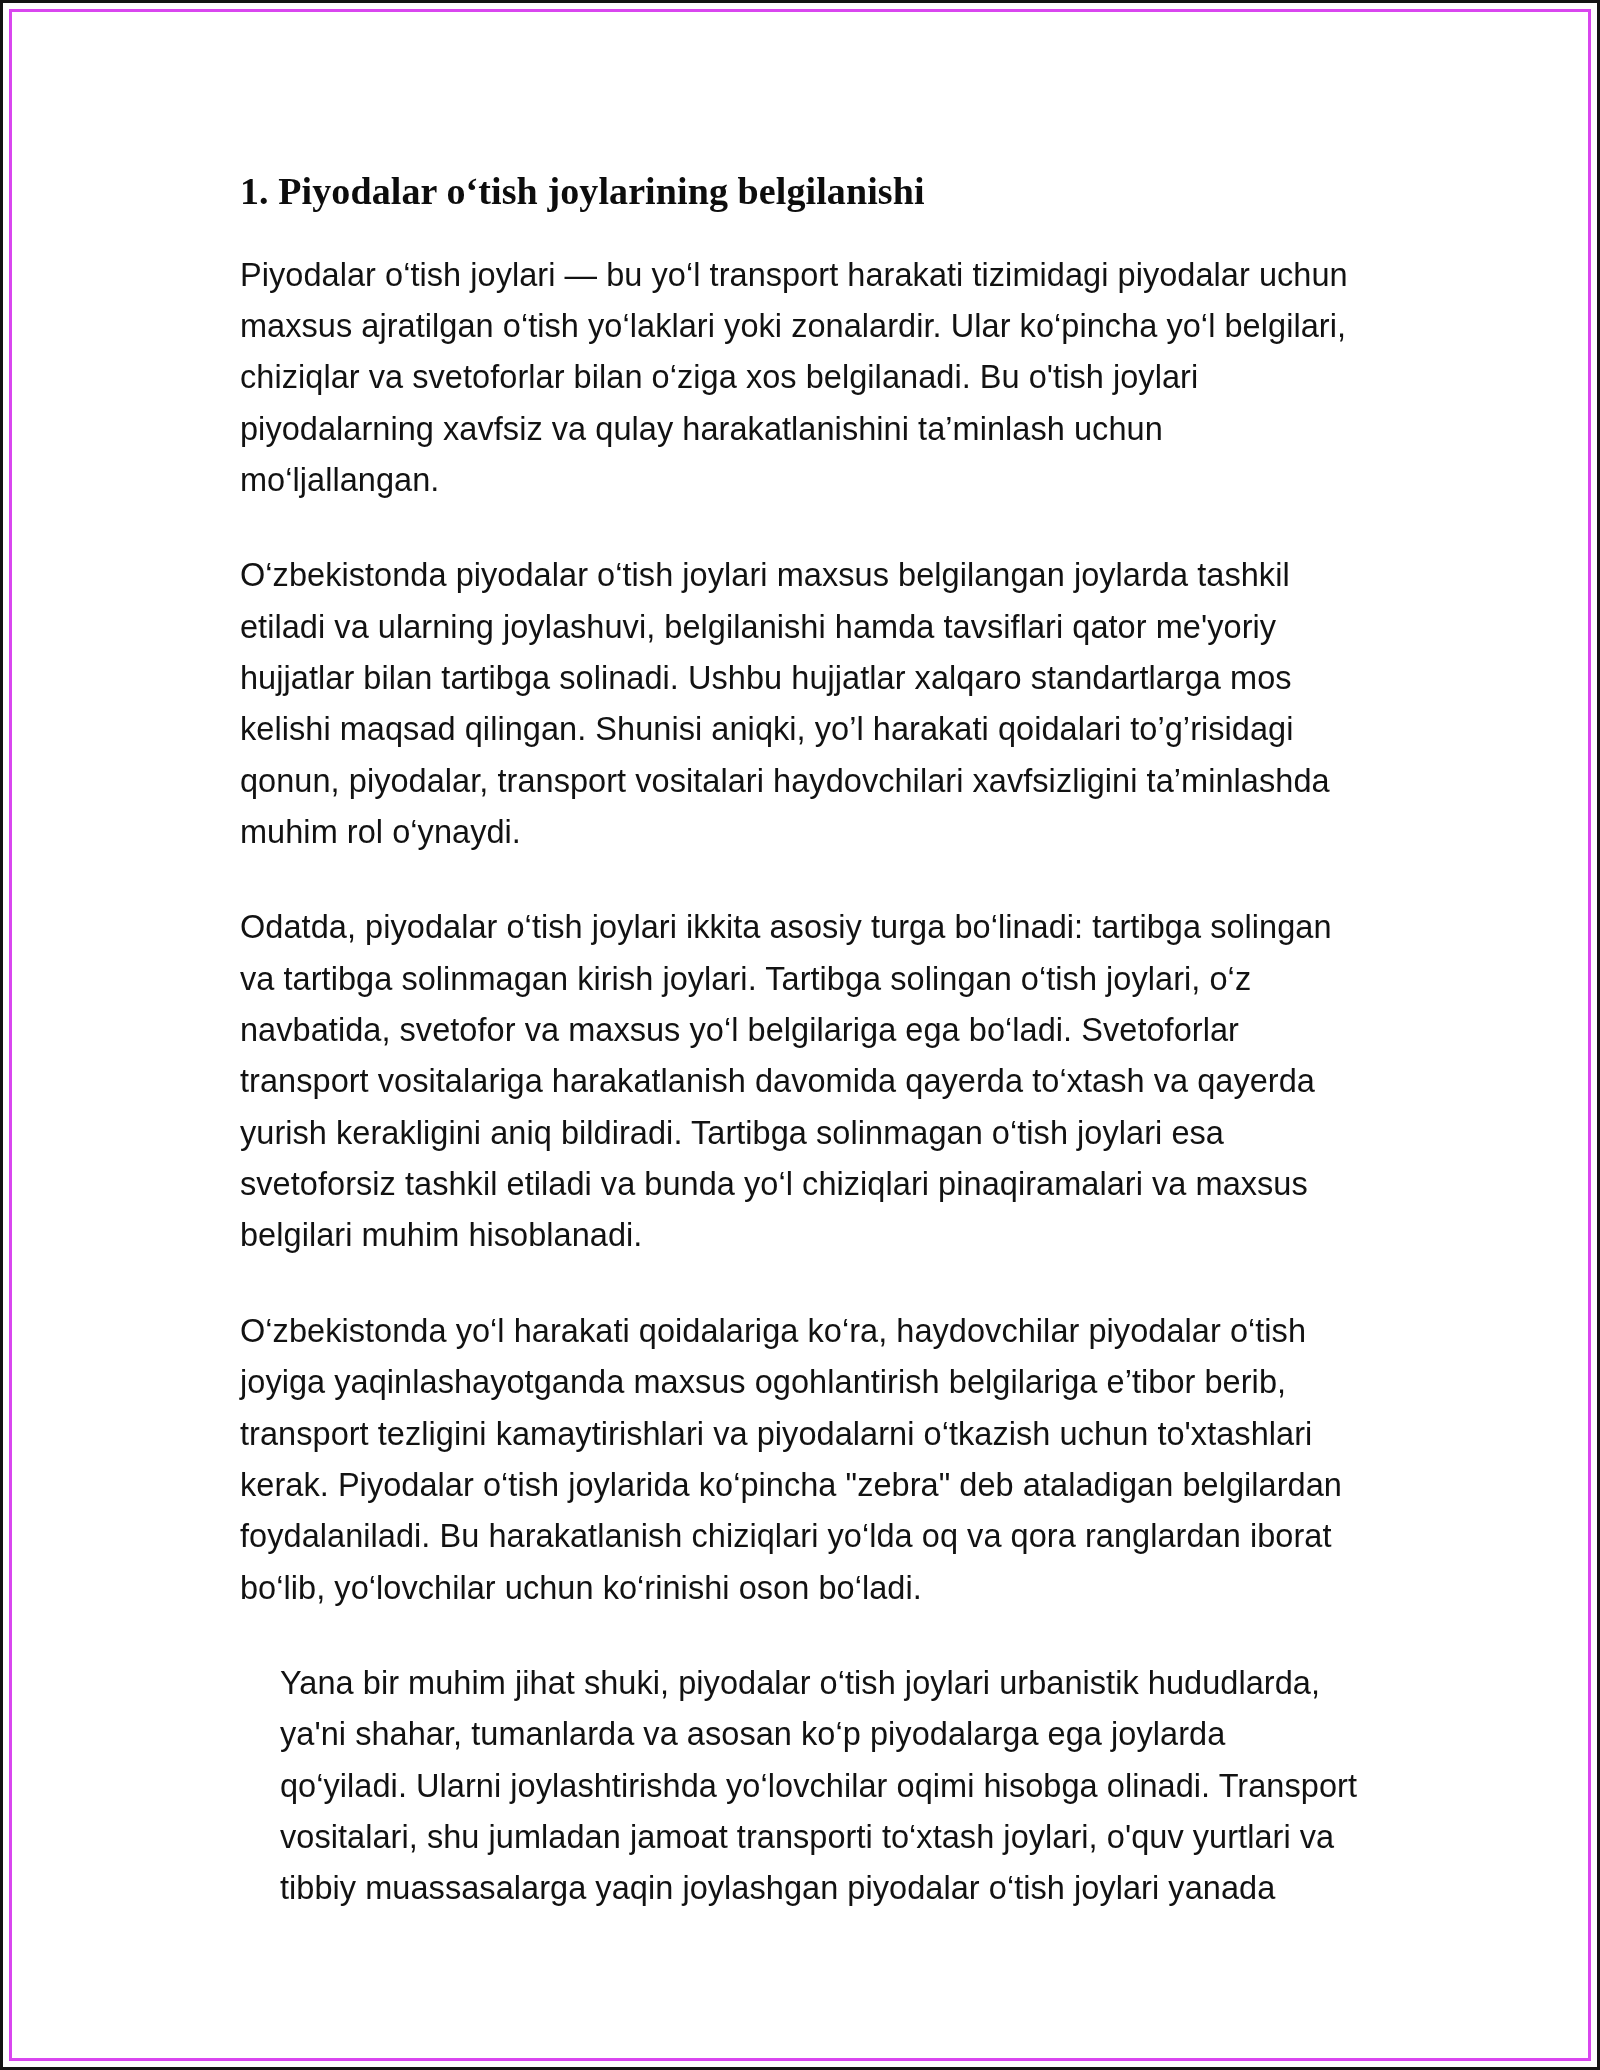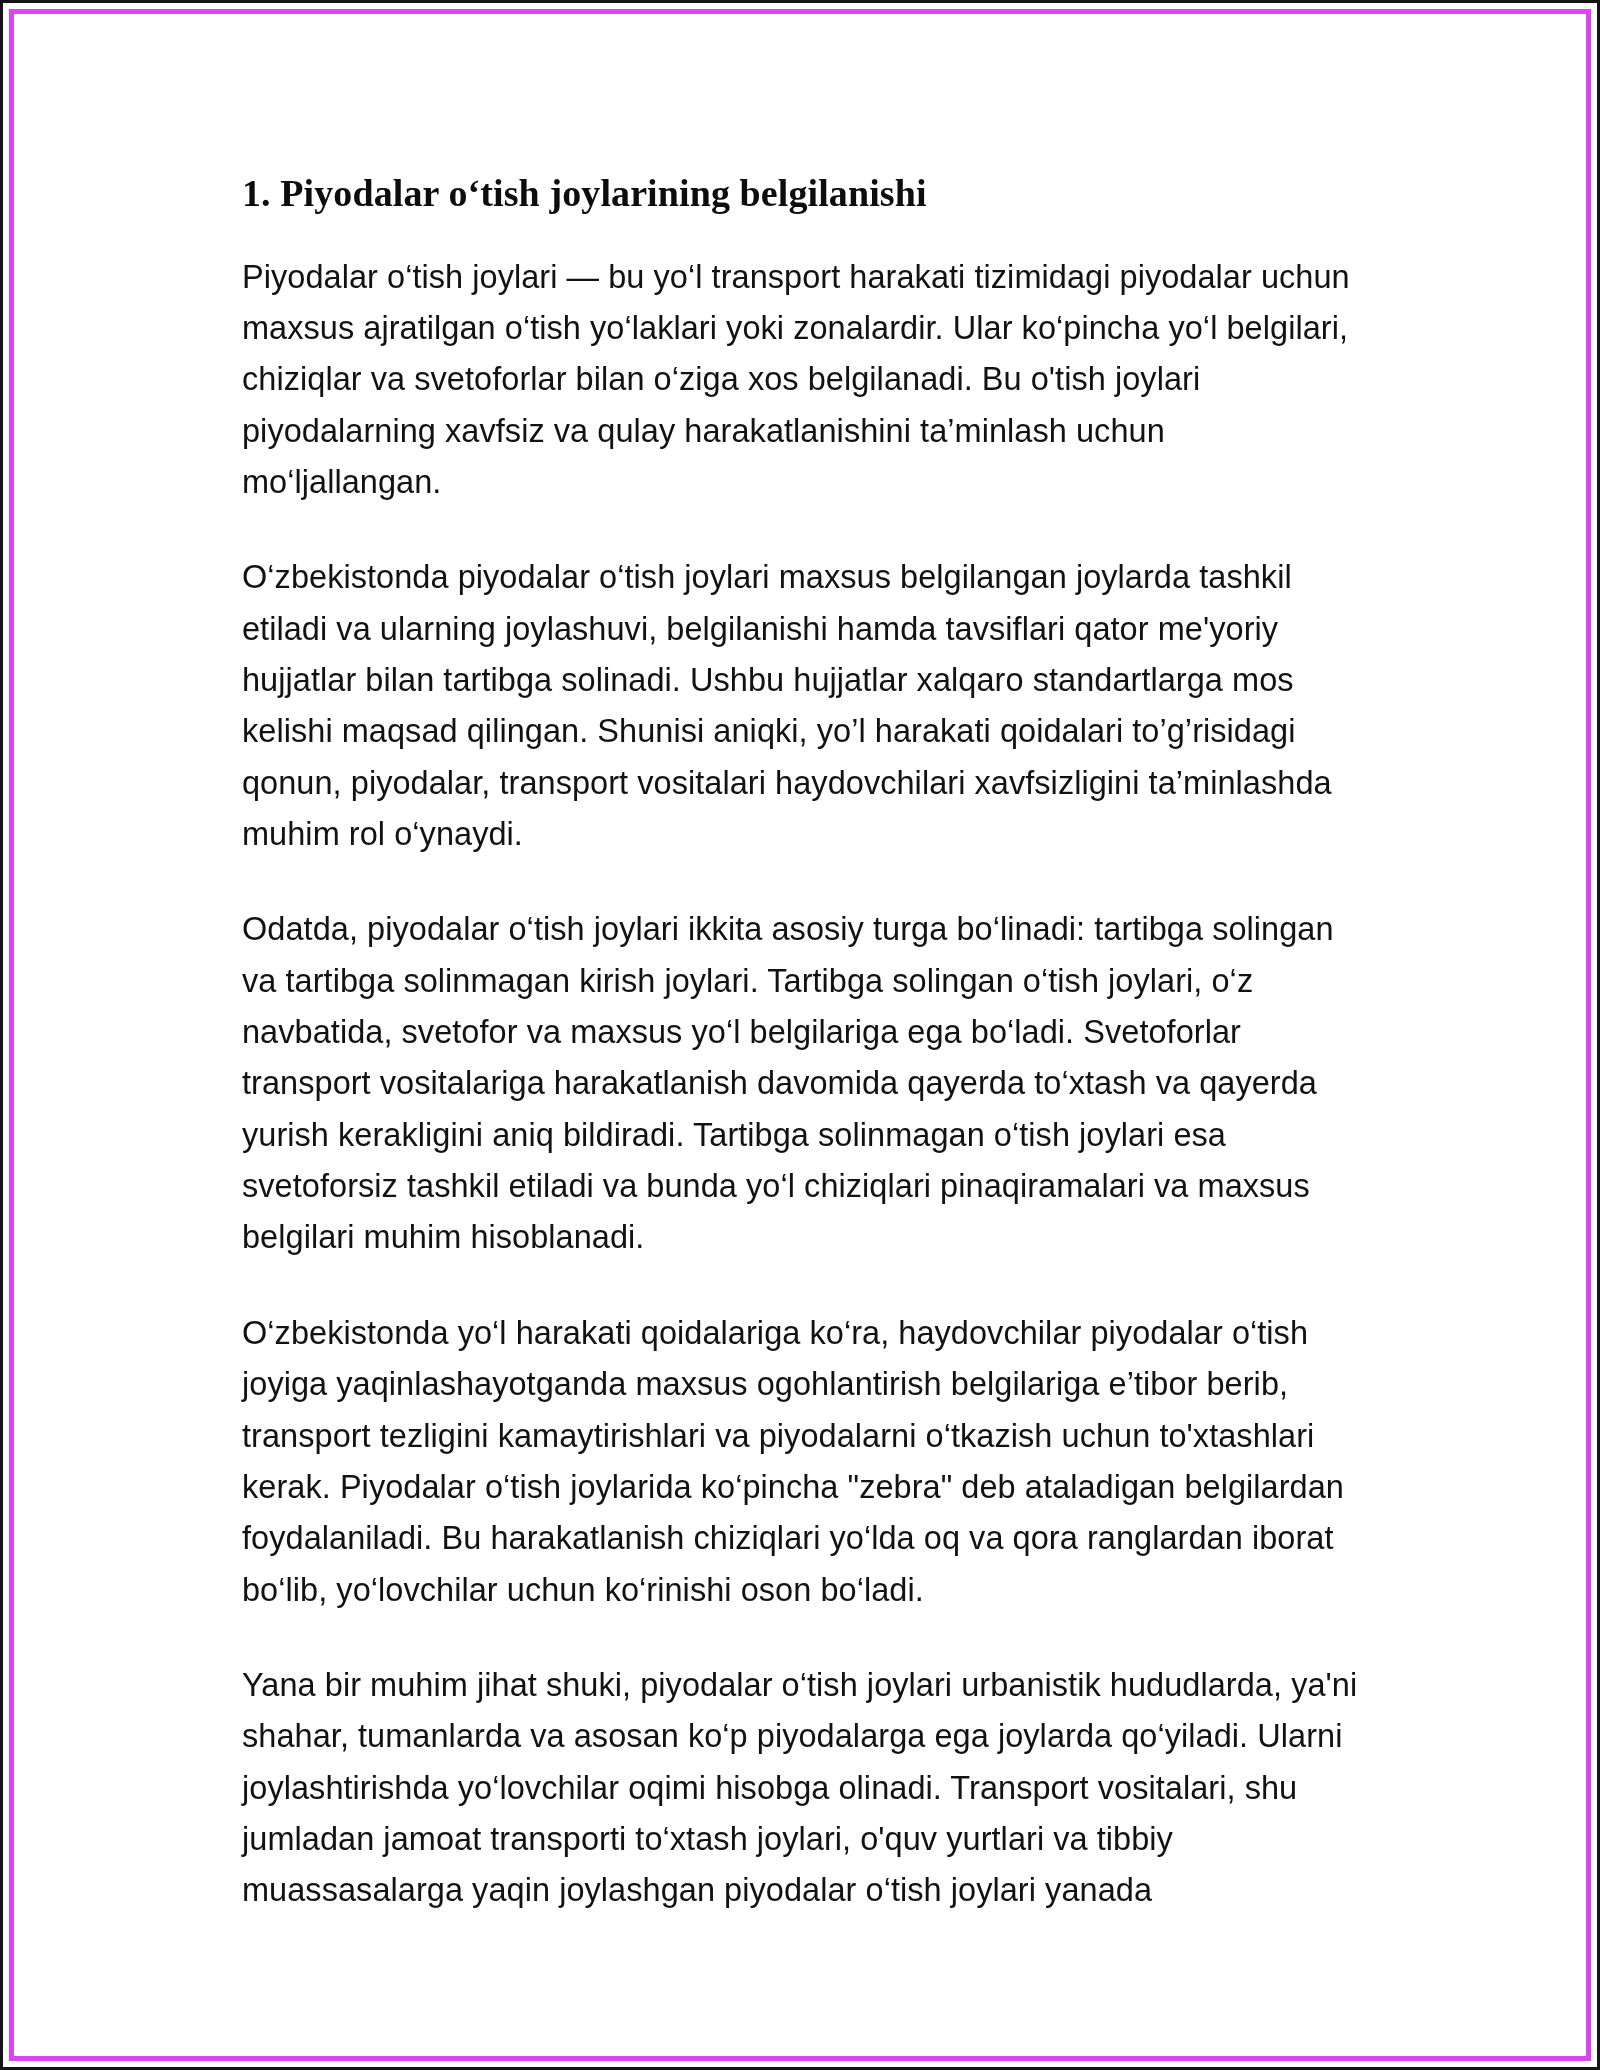--- a/index.html
+++ b/index.html
@@ -16,21 +16,21 @@
     border: 3px solid #141414;
     padding: 6px;
     position: relative;
     overflow: hidden;
   }
 
   .page-inner {
     width: 100%;
     height: 100%;
     box-sizing: border-box;
-    border: 5px solid #d946ef;
+    border: 3px solid #d946ef;
     background: #ffffff;
     position: relative;
     overflow: hidden;
   }
 
   .page-content {
     position: absolute;
     left: 228px;
     top: 155px;
     width: 1118px;
@@ -52,20 +52,21 @@
     font-size: 32.5px;
     line-height: 1.58;
     color: #121212;
     margin: 0 0 44px 0;
     text-align: left;
     letter-spacing: 0.05px;
   }
 
   .doc-paragraph:last-child {
     margin-bottom: 0;
+    margin-left: 40px;
   }
 </style>
 </head>
 <body>
 
 <div class="page-frame">
   <div class="page-inner">
     <div class="page-content">
 
       <h1 class="doc-heading">1. Piyodalar o‘tish joylarining belgilanishi</h1>

